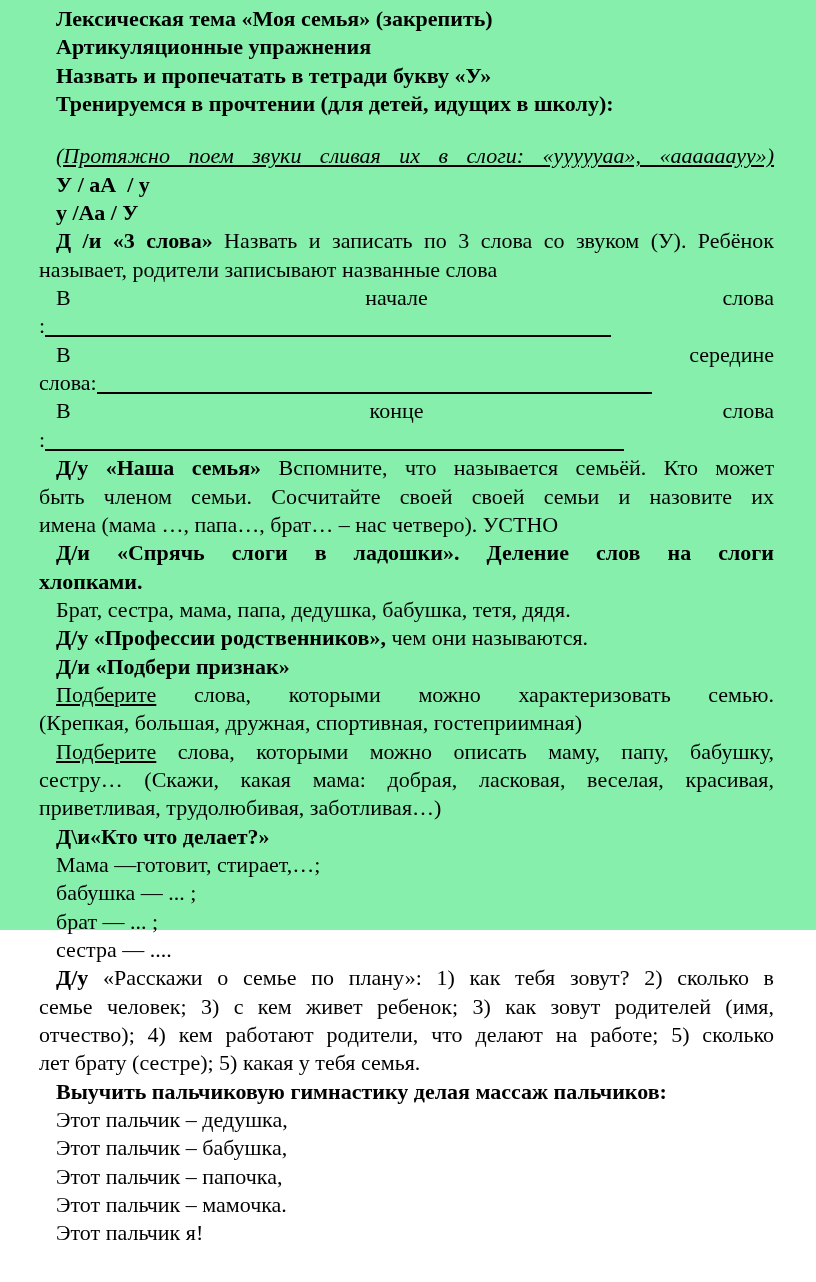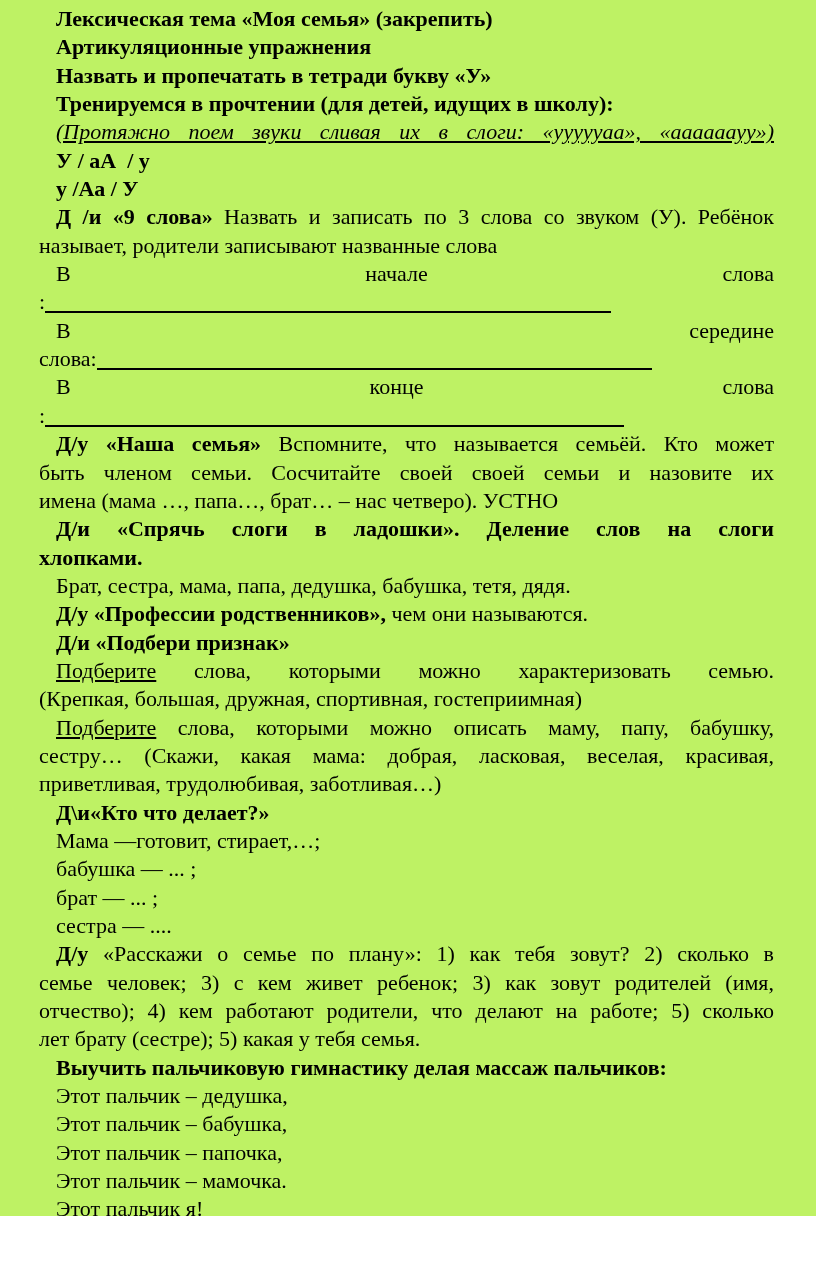--- a/index.html
+++ b/index.html
@@ -1,29 +1,29 @@
 <!DOCTYPE html>
 <html><head>
 <meta charset="utf-8">
 <style>
   html,body{margin:0;padding:0;background:#ffffff;}
   body{width:816px;height:1282px;overflow:hidden;}
   .page{
     box-sizing:border-box;
-    width:816px;height:1216px;
+    width:816px;height:930px;
     padding:5px 42px 0 39px;
     font-family:"Liberation Serif", serif;
     font-size:22px;
     color:#000000;
-    background:#bef264;
+    background:#86efac;
   }
   .ln{height:28.35px;line-height:28.35px;}
   .ind{text-indent:17px;}
   .b{font-weight:700;}
-  .i{font-style:italic;}
+  .i{font-style:italic;margin-top:24px;}
   .u{text-decoration:underline;}
   .just{text-align:justify;text-align-last:justify;}
   .pre{white-space:pre;}
   .flexln{display:flex;justify-content:space-between;}
   .flexln .first{margin-left:17px;}
   .rule{display:inline-block;border-bottom:2px solid #000;vertical-align:-4px;}
 </style>
 </head>
 <body>
 
@@ -31,21 +31,21 @@
 
   <div class="ln b ind">Лексическая тема «Моя семья» (закрепить)</div>
   <div class="ln b ind">Артикуляционные упражнения</div>
   <div class="ln b ind">Назвать и пропечатать в тетради букву «У»</div>
   <div class="ln b ind">Тренируемся в прочтении (для детей, идущих в школу):</div>
   <div class="ln i u ind just">(Протяжно поем звуки сливая их в слоги: «уууууаа», «аааааауу»)</div>
   <div class="ln b ind pre">У / аА  / у</div>
   <div class="ln b ind pre">у /Аа / У</div>
 
   <div class="ln ind just">
-    <span class="b">Д /и «9 слова» </span><span>Назвать и записать по 3 слова со звуком (У). Ребёнок</span>
+    <span class="b">Д /и «3 слова» </span><span>Назвать и записать по 3 слова со звуком (У). Ребёнок</span>
   </div>
   <div class="ln">называет, родители записывают названные слова</div>
 
   <div class="ln flexln">
     <span class="first">В</span>
       <span>начале</span>
       <span>слова</span>
   </div>
   <div class="ln">
     <span>:</span><span class="rule" style="width:566px"></span>

